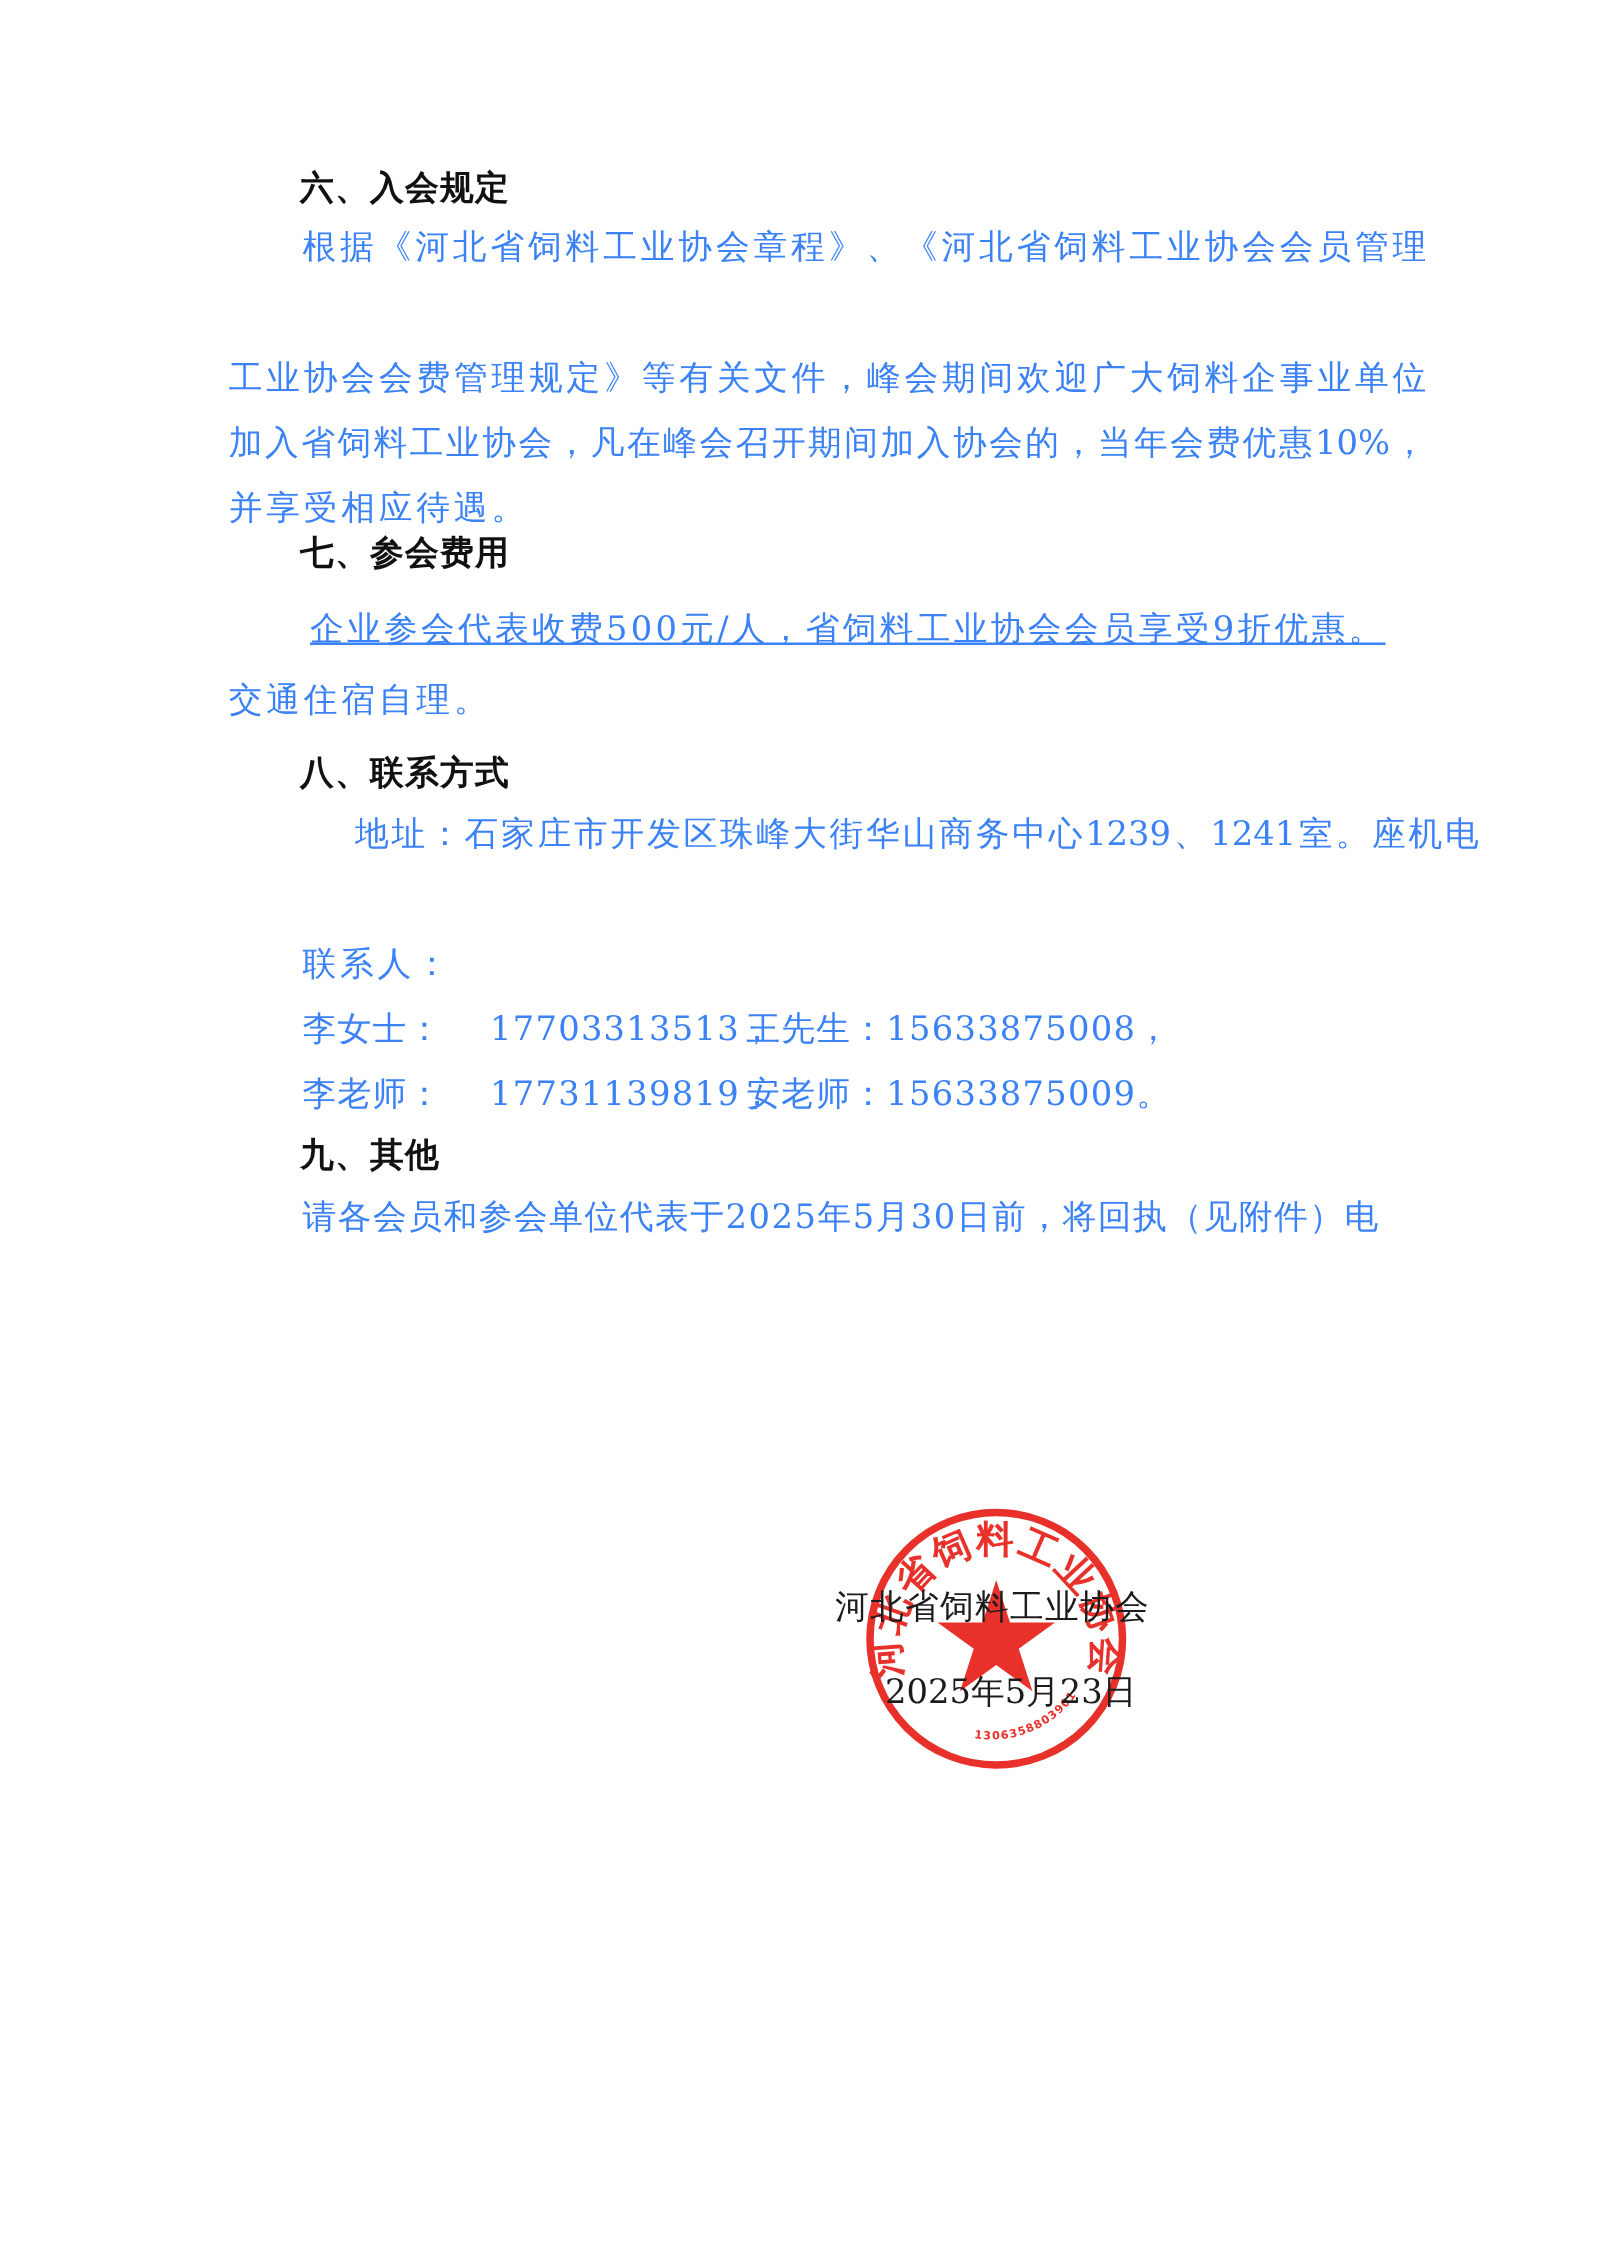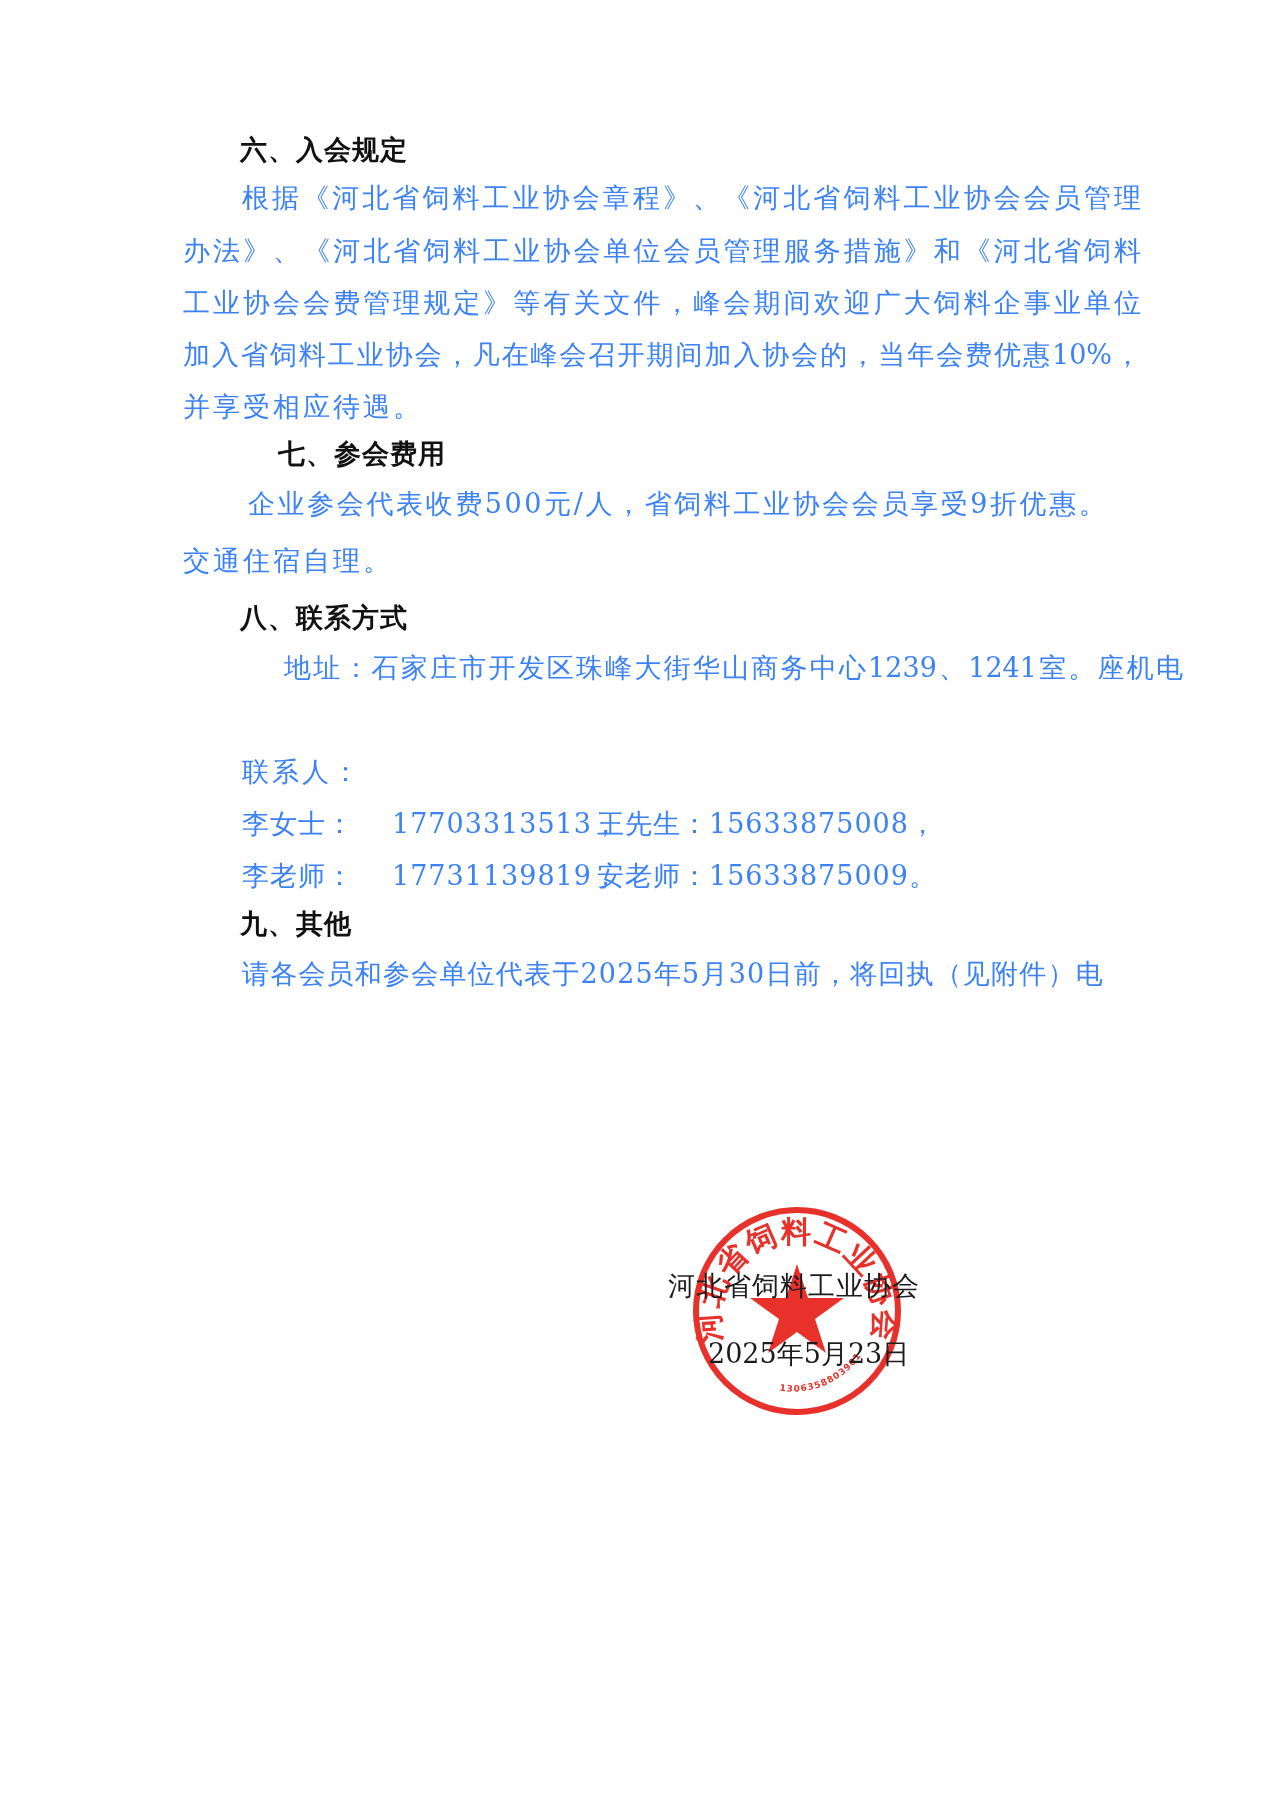--- a/index.html
+++ b/index.html
@@ -75,27 +75,26 @@
       z-index: 1;
     }
   </style>
 </head>
 <body>
 
 <div class="page">
 
   <div class="heading" style="top:132px;">六、入会规定</div>
   <div class="line indent justify-ind" style="top:180px;">根据《河北省饲料工业协会章程》、《河北省饲料工业协会会员管理</div>
-  <div class="line justify" style="top:233px;">办法》、《河北省饲料工业协会单位会员管理服务措施》和《河北省饲料</div>
   <div class="line justify" style="top:285px;">工业协会会费管理规定》等有关文件，峰会期间欢迎广大饲料企事业单位</div>
   <div class="line justify" style="top:337px;">加入省饲料工业协会，凡在峰会召开期间加入协会的，当年会费优惠10%，</div>
   <div class="line" style="top:389px;">并享受相应待遇。</div>
 
-  <div class="heading" style="top:436px;margin-left:38px;">七、参会费用</div>
-  <div class="line" style="top:486px; left:248px; letter-spacing:2.6px;">企业参会代表收费500元/人，省饲料工业协会会员享受9折优惠。</div>
+  <div class="heading" style="top:424px;">七、参会费用</div>
+  <div class="line" style="top:486px; left:248px; letter-spacing:2.6px;text-decoration:underline;">企业参会代表收费500元/人，省饲料工业协会会员享受9折优惠。</div>
   <div class="line" style="top:543px;text-align:right;">交通住宿自理。</div>
 
   <div class="heading" style="top:600px;">八、联系方式</div>
   <div class="line indent justify-ind" style="top:650px;margin-left:42px;">地址：石家庄市开发区珠峰大街华山商务中心1239、1241室。座机电</div>
   <div class="line indent" style="top:754px;">联系人：</div>
 
   <div class="line indent contact-row" style="top:806px; letter-spacing:1px;">
     <span class="c-name">李女士：</span><span class="c-phone">17703313513，</span><span>王先生：</span><span>15633875008，</span>
   </div>
   <div class="line indent contact-row" style="top:858px; letter-spacing:1px;">

